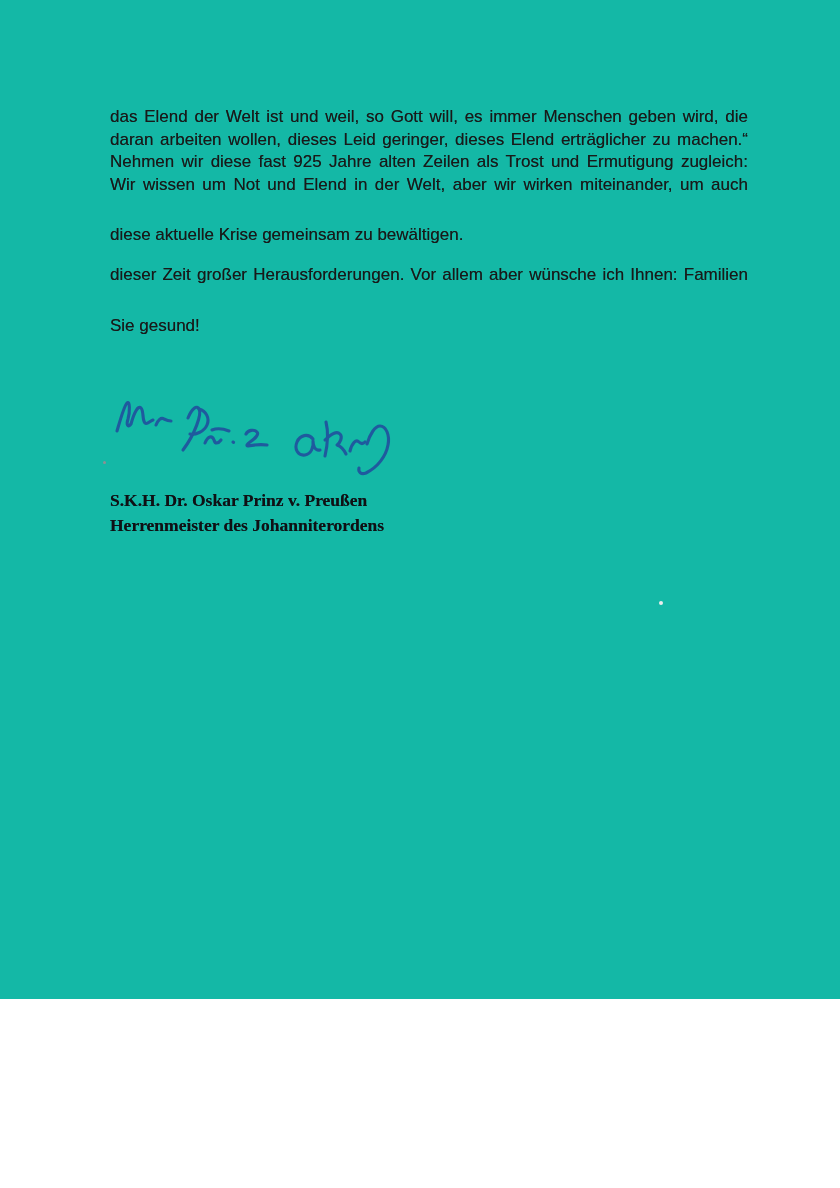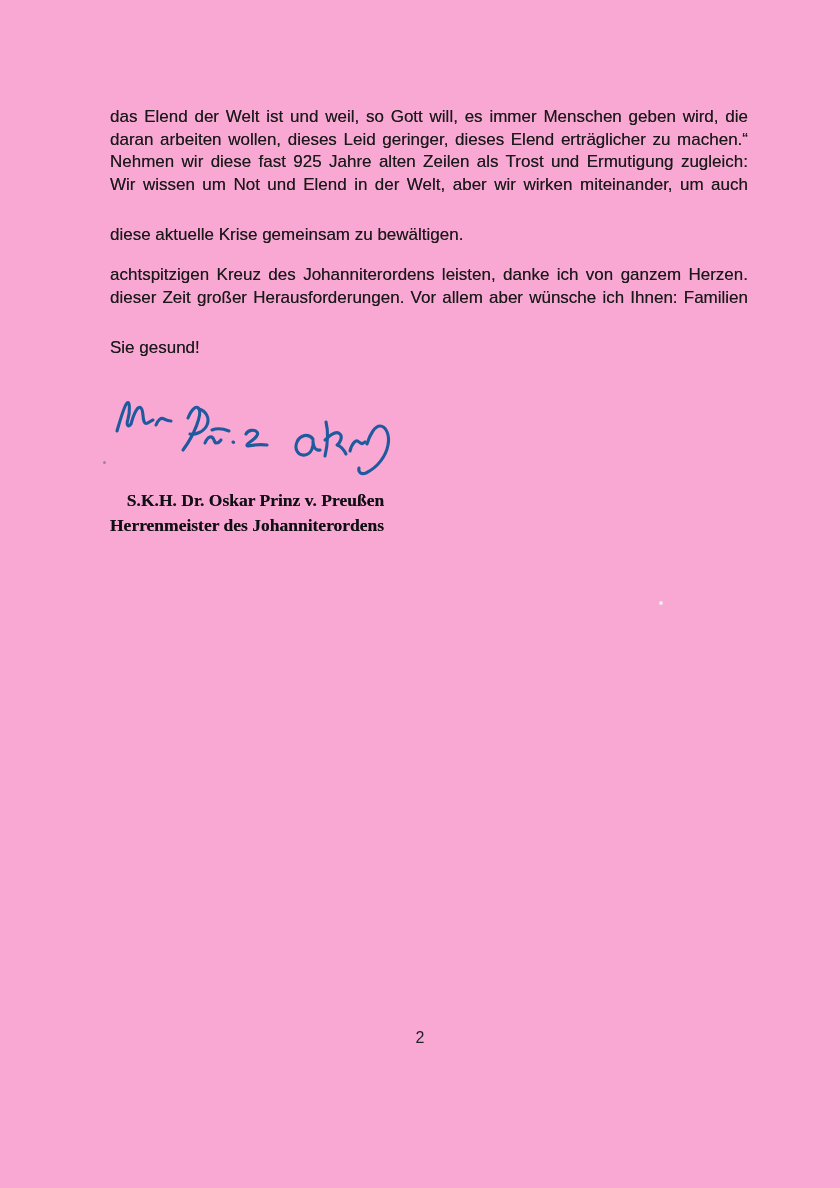--- a/index.html
+++ b/index.html
@@ -3,22 +3,22 @@
 <meta charset="utf-8">
 <style>
   html, body { margin: 0; padding: 0; }
   body {
     background: #ffffff;
     font-family: "Liberation Sans", sans-serif;
   }
   .page {
     position: relative;
     width: 840px;
-    height: 1188px;
-    background: #f9a8d4;
+    height: 999px;
+    background: #14b8a6;
     overflow: hidden;
   }
   .content {
     position: absolute;
     left: 110px;
     top: 106px;
     width: 638px;
     color: #191919;
     font-size: 17px;
     line-height: 22.6px;
@@ -45,21 +45,20 @@
   .signer {
     position: absolute;
     left: 110px;
     top: 488px;
     font-family: "Liberation Serif", serif;
     font-weight: 700;
     font-size: 17.5px;
     line-height: 25px;
     color: #101014;
     text-shadow: 0 0 0.5px rgba(10,10,20,0.6);
-    text-align: right;
   }
   .page-number {
     position: absolute;
     top: 1029px;
     left: 0;
     width: 840px;
     text-align: center;
     font-size: 16px;
     color: #23232b;
   }
@@ -85,21 +84,20 @@
 
   <div class="content">
     <div class="para">
       <div class="line">das Elend der Welt ist und weil, so Gott will, es immer Menschen geben wird, die</div>
       <div class="line">daran arbeiten wollen, dieses Leid geringer, dieses Elend erträglicher zu machen.“</div>
       <div class="line">Nehmen wir diese fast 925 Jahre alten Zeilen als Trost und Ermutigung zugleich:</div>
       <div class="line">Wir wissen um Not und Elend in der Welt, aber wir wirken miteinander, um auch</div>
       <div class="line last">diese aktuelle Krise gemeinsam zu bewältigen.</div>
     </div>
     <div class="para">
-      <div class="line">achtspitzigen Kreuz des Johanniterordens leisten, danke ich von ganzem Herzen.</div>
       <div class="line">dieser Zeit großer Herausforderungen. Vor allem aber wünsche ich Ihnen: Familien</div>
       <div class="line last">Sie gesund!</div>
     </div>
   </div>
 
   <svg class="signature-svg" viewBox="0 0 300 100" xmlns="http://www.w3.org/2000/svg">
     <g fill="none" stroke="#1f5a9e" stroke-width="3.1" stroke-linecap="round" stroke-linejoin="round">
 
       <path d="M 17,43 C 20,33 24,18 27,15 C 30,12 30,24 28,31 C 26,37 28,40 31,36 C 34,25 38,17 41,20 C 44,23 42,32 45,35 C 47,37 50,33 53,32"></path>
       <path d="M 56,37 C 58,32 61,29 64,31 C 66,32 68,33 71,33"></path>

